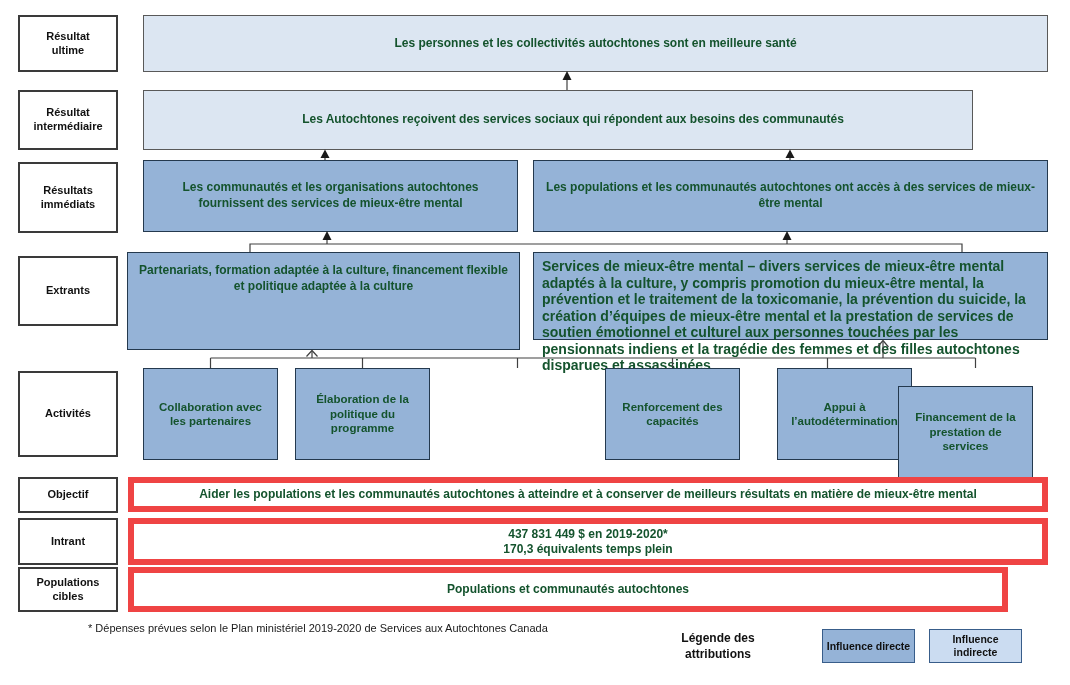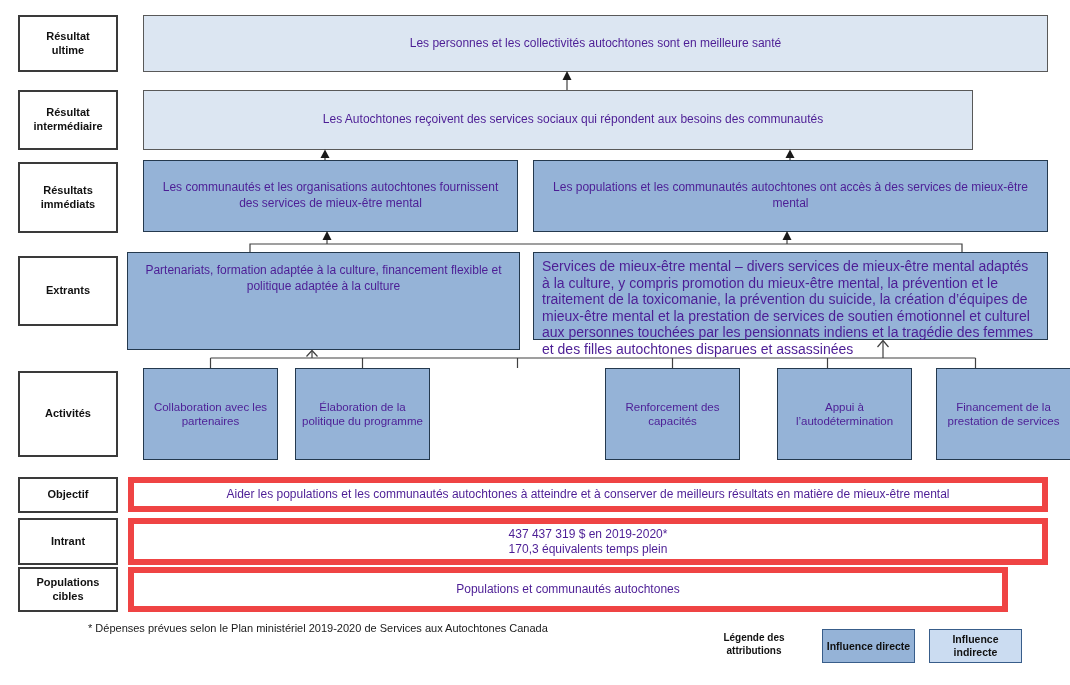--- a/index.html
+++ b/index.html
@@ -12,43 +12,43 @@
     background: #fff; border: 2px solid #3a3a3a;
     display: flex; align-items: center; justify-content: center;
     text-align: center; font-weight: 700; font-size: 11px; line-height: 1.25;
     padding: 16px;
   }
 
   
   .box {
     position: absolute;
     display: flex; align-items: center; justify-content: center;
-    text-align: center; font-weight: 400; font-size: 12px; line-height: 1.3;
-    padding: 3px 10px; color: #4c1d95;
+    text-align: center; font-weight: 700; font-size: 12px; line-height: 1.3;
+    padding: 3px 10px; color: #14532d;
   }
   .light { background: #DCE6F2; border: 1.5px solid #595959; }
   .med   { background: #95B3D7; border: 1.5px solid #24394E; }
   .wbox  { background: #ffffff; border: 6px solid #ef4444; }
 
   .top-align { align-items: flex-start; padding-top: 10px; }
   .left-text {
     justify-content: flex-start; text-align: left;
     align-items: flex-start; font-size: 14px; line-height: 1.18; padding: 5px 8px;
   }
   .activity { width: 135px; top: 368px; height: 92px; font-size: 11.5px; line-height: 1.25; padding: 4px 6px; }
   .break-any { overflow-wrap: anywhere; word-break: break-word; margin-left: 17px; }
   .col { flex-direction: column; }
 
   svg.connectors { position: absolute; left: 0; top: 0; pointer-events: none; }
 
   .footnote { position: absolute; left: 88px; top: 622px; font-size: 11px; font-weight: 400; color: #1a1a1a; }
 
   .legend-title {
-    position: absolute; left: 712px; top: 631px; width: 84px;
-    text-align: center; font-weight: 700; font-size: 10px; line-height: 1.3;
+    position: absolute; left: 676px; top: 631px; width: 84px;
+    text-align: center; font-weight: 700; font-size: 12px; line-height: 1.3;
   }
   .legend-box {
     position: absolute; top: 629px; width: 93px; height: 34px;
     display: flex; align-items: center; justify-content: center; text-align: center;
     font-weight: 700; font-size: 10.5px; line-height: 1.2; border: 1.5px solid #385D8A;
   }
   #legend-direct { left: 822px; text-align: right; }
   #legend-indirect { left: 929px; }
 </style>
 </head>
@@ -72,26 +72,26 @@
   <div class="box med" style="left:143px; top:160px; width:375px; height:72px;">Les communautés et les organisations autochtones fournissent des services de mieux-être mental</div>
   <div class="box med" style="left:533px; top:160px; width:515px; height:72px;">Les populations et les communautés autochtones ont accès à des services de mieux-être mental</div>
 
   <div class="box med top-align" style="left:127px; top:252px; width:393px; height:98px;">Partenariats, formation adaptée à la culture, financement flexible et politique adaptée à la culture</div>
   <div class="box med left-text" style="left:533px; top:252px; width:515px; height:88px;">Services de mieux-être mental – divers services de mieux-être mental adaptés à la culture, y compris promotion du mieux-être mental, la prévention et le traitement de la toxicomanie, la prévention du suicide, la création d’équipes de mieux-être mental et la prestation de services de soutien émotionnel et culturel aux personnes touchées par les pensionnats indiens et la tragédie des femmes et des filles autochtones disparues et assassinées</div>
 
   <div class="box med activity" style="left:143px;">Collaboration avec les partenaires</div>
   <div class="box med activity" style="left:295px;">Élaboration de la politique du programme</div>
   <div class="box med activity" style="left:605px;">Renforcement des capacités</div>
   <div class="box med activity break-any" style="left:760px;">Appui à l’autodétermination</div>
-  <div class="box med activity" style="left:936px;">Financement de la prestation de services</div>
+  <div class="box med activity" style="left:898px;margin-top:18px;">Financement de la prestation de services</div>
 
   <div class="box wbox" style="left:128px; top:477px; width:920px; height:35px;">Aider les populations et les communautés autochtones à atteindre et à conserver de meilleurs résultats en matière de mieux-être mental</div>
 
   <div class="box wbox col" style="left:128px; top:518px; width:920px; height:47px; line-height:1.25;">
-    <div>437 437 319 $ en 2019-2020*</div>
+    <div>437 831 449 $ en 2019-2020*</div>
     <div>170,3 équivalents temps plein</div>
   </div>
 
   <div class="box wbox" style="left:128px; top:567px; width:880px; height:45px;">Populations et communautés autochtones</div>
 
   <svg class="connectors" width="1070" height="685" viewBox="0 0 1070 685">
     <g stroke="#404040" stroke-width="1.2" fill="none">
 
       <line x1="567" y1="90" x2="567" y2="79"></line>
 

